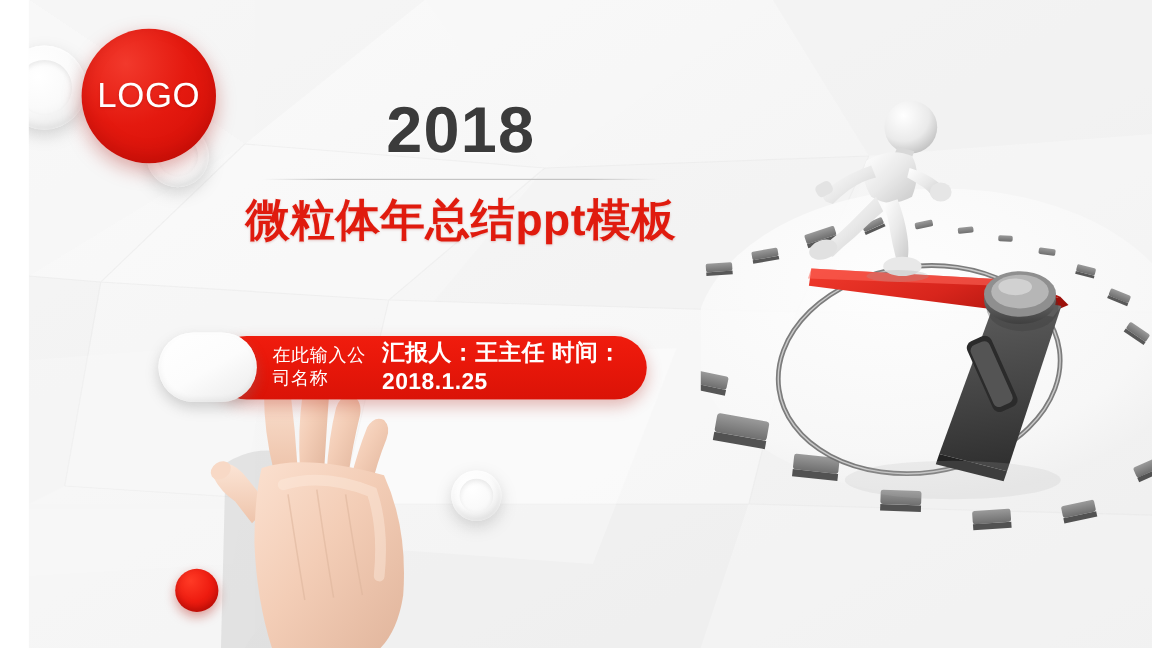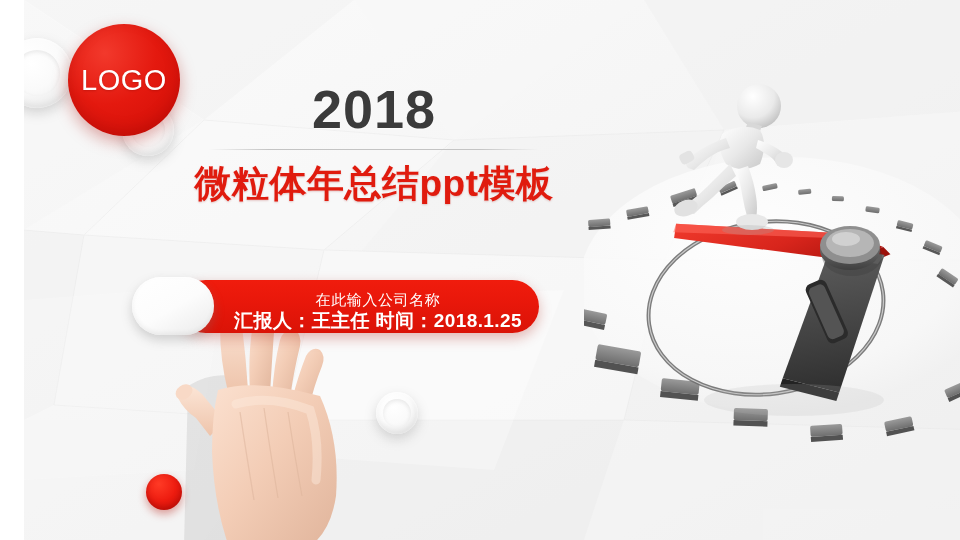--- a/index.html
+++ b/index.html
@@ -66,21 +66,21 @@
     box-shadow:0 6px 16px rgba(170,15,10,.35), inset 0 -6px 14px rgba(120,0,0,.22);
     display:flex; align-items:center; justify-content:center;
   }
   .logo-badge .logo-text {
     color:#ffffff; font-size:29px; letter-spacing:.5px;
     font-weight:400; line-height:1;
     text-shadow:0 1px 2px rgba(110,0,0,.25);
   }
 
   
-  .headline { position:absolute; left:150px; top:82px; width:400px; text-align:center; }
+  .headline { position:absolute; left:160px; top:82px; width:400px; text-align:center; }
   .year-text {
     font-size:54px; font-weight:bold; color:#3b3b3b;
     letter-spacing:1px; line-height:1;
     text-shadow:0 1px 2px rgba(255,255,255,.8);
   }
   .title-rule {
     width:330px; height:1px; margin:13px auto 0;
     background:linear-gradient(to right, rgba(200,200,200,0), #c4c4c4 18%, #c4c4c4 82%, rgba(200,200,200,0));
   }
   .main-title {
@@ -89,22 +89,22 @@
     letter-spacing:.5px; line-height:1.12; white-space:nowrap;
     text-shadow:0 1px 2px rgba(150,15,10,.22);
   }
 
   
   .banner {
     position:absolute; left:155px; top:280px; width:360px; height:53px;
     border-radius:27px;
     background:linear-gradient(180deg,#f01c0d 0%,#e8170a 45%,#da1307 100%);
     box-shadow:0 5px 13px rgba(170,20,10,.30);
-    display:flex; flex-direction:column;
-    align-items:center; justify-content:flex-end;
+    display:flex; flex-direction:row;
+    align-items:center; justify-content:space-between;
     padding-left:48px; padding-right:10px;
   }
   .banner-line1 {
     color:#ffffff; font-size:15px; line-height:1.25; letter-spacing:.6px;
   }
   .banner-line2 {
     color:#ffffff; font-size:19px; font-weight:bold; line-height:1.25; letter-spacing:.4px;
   }
 
   .banner-knob {

